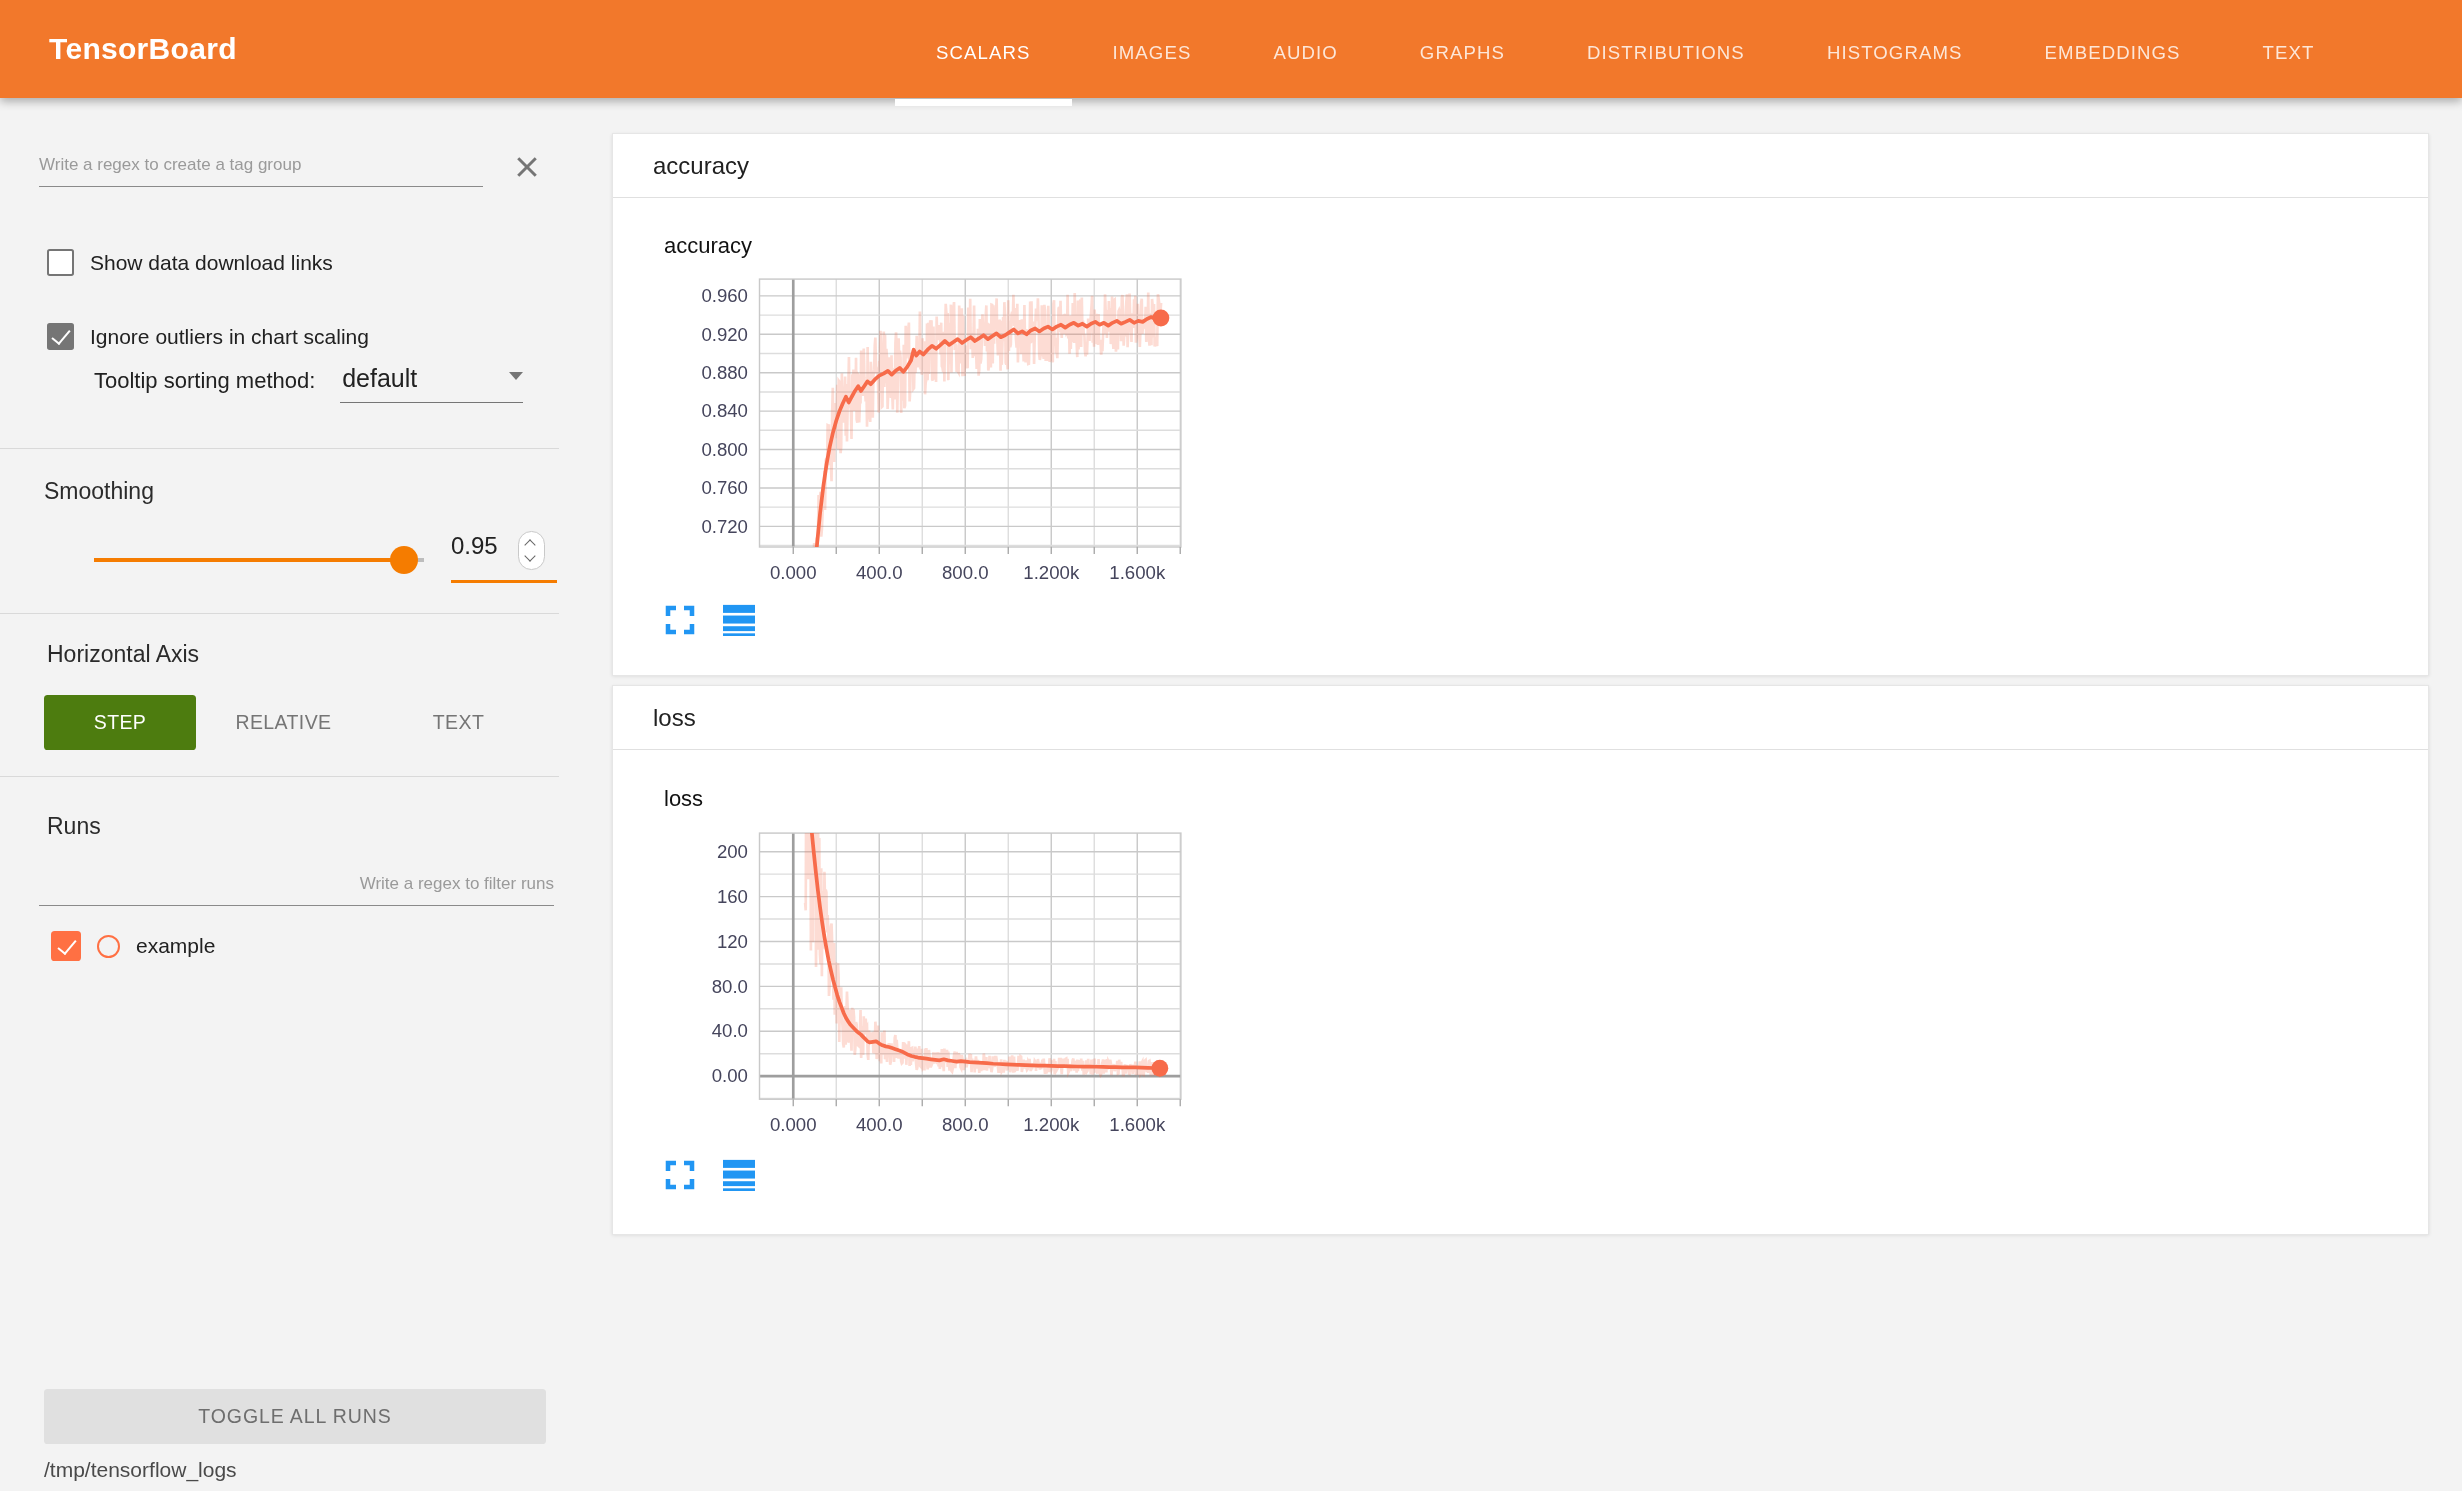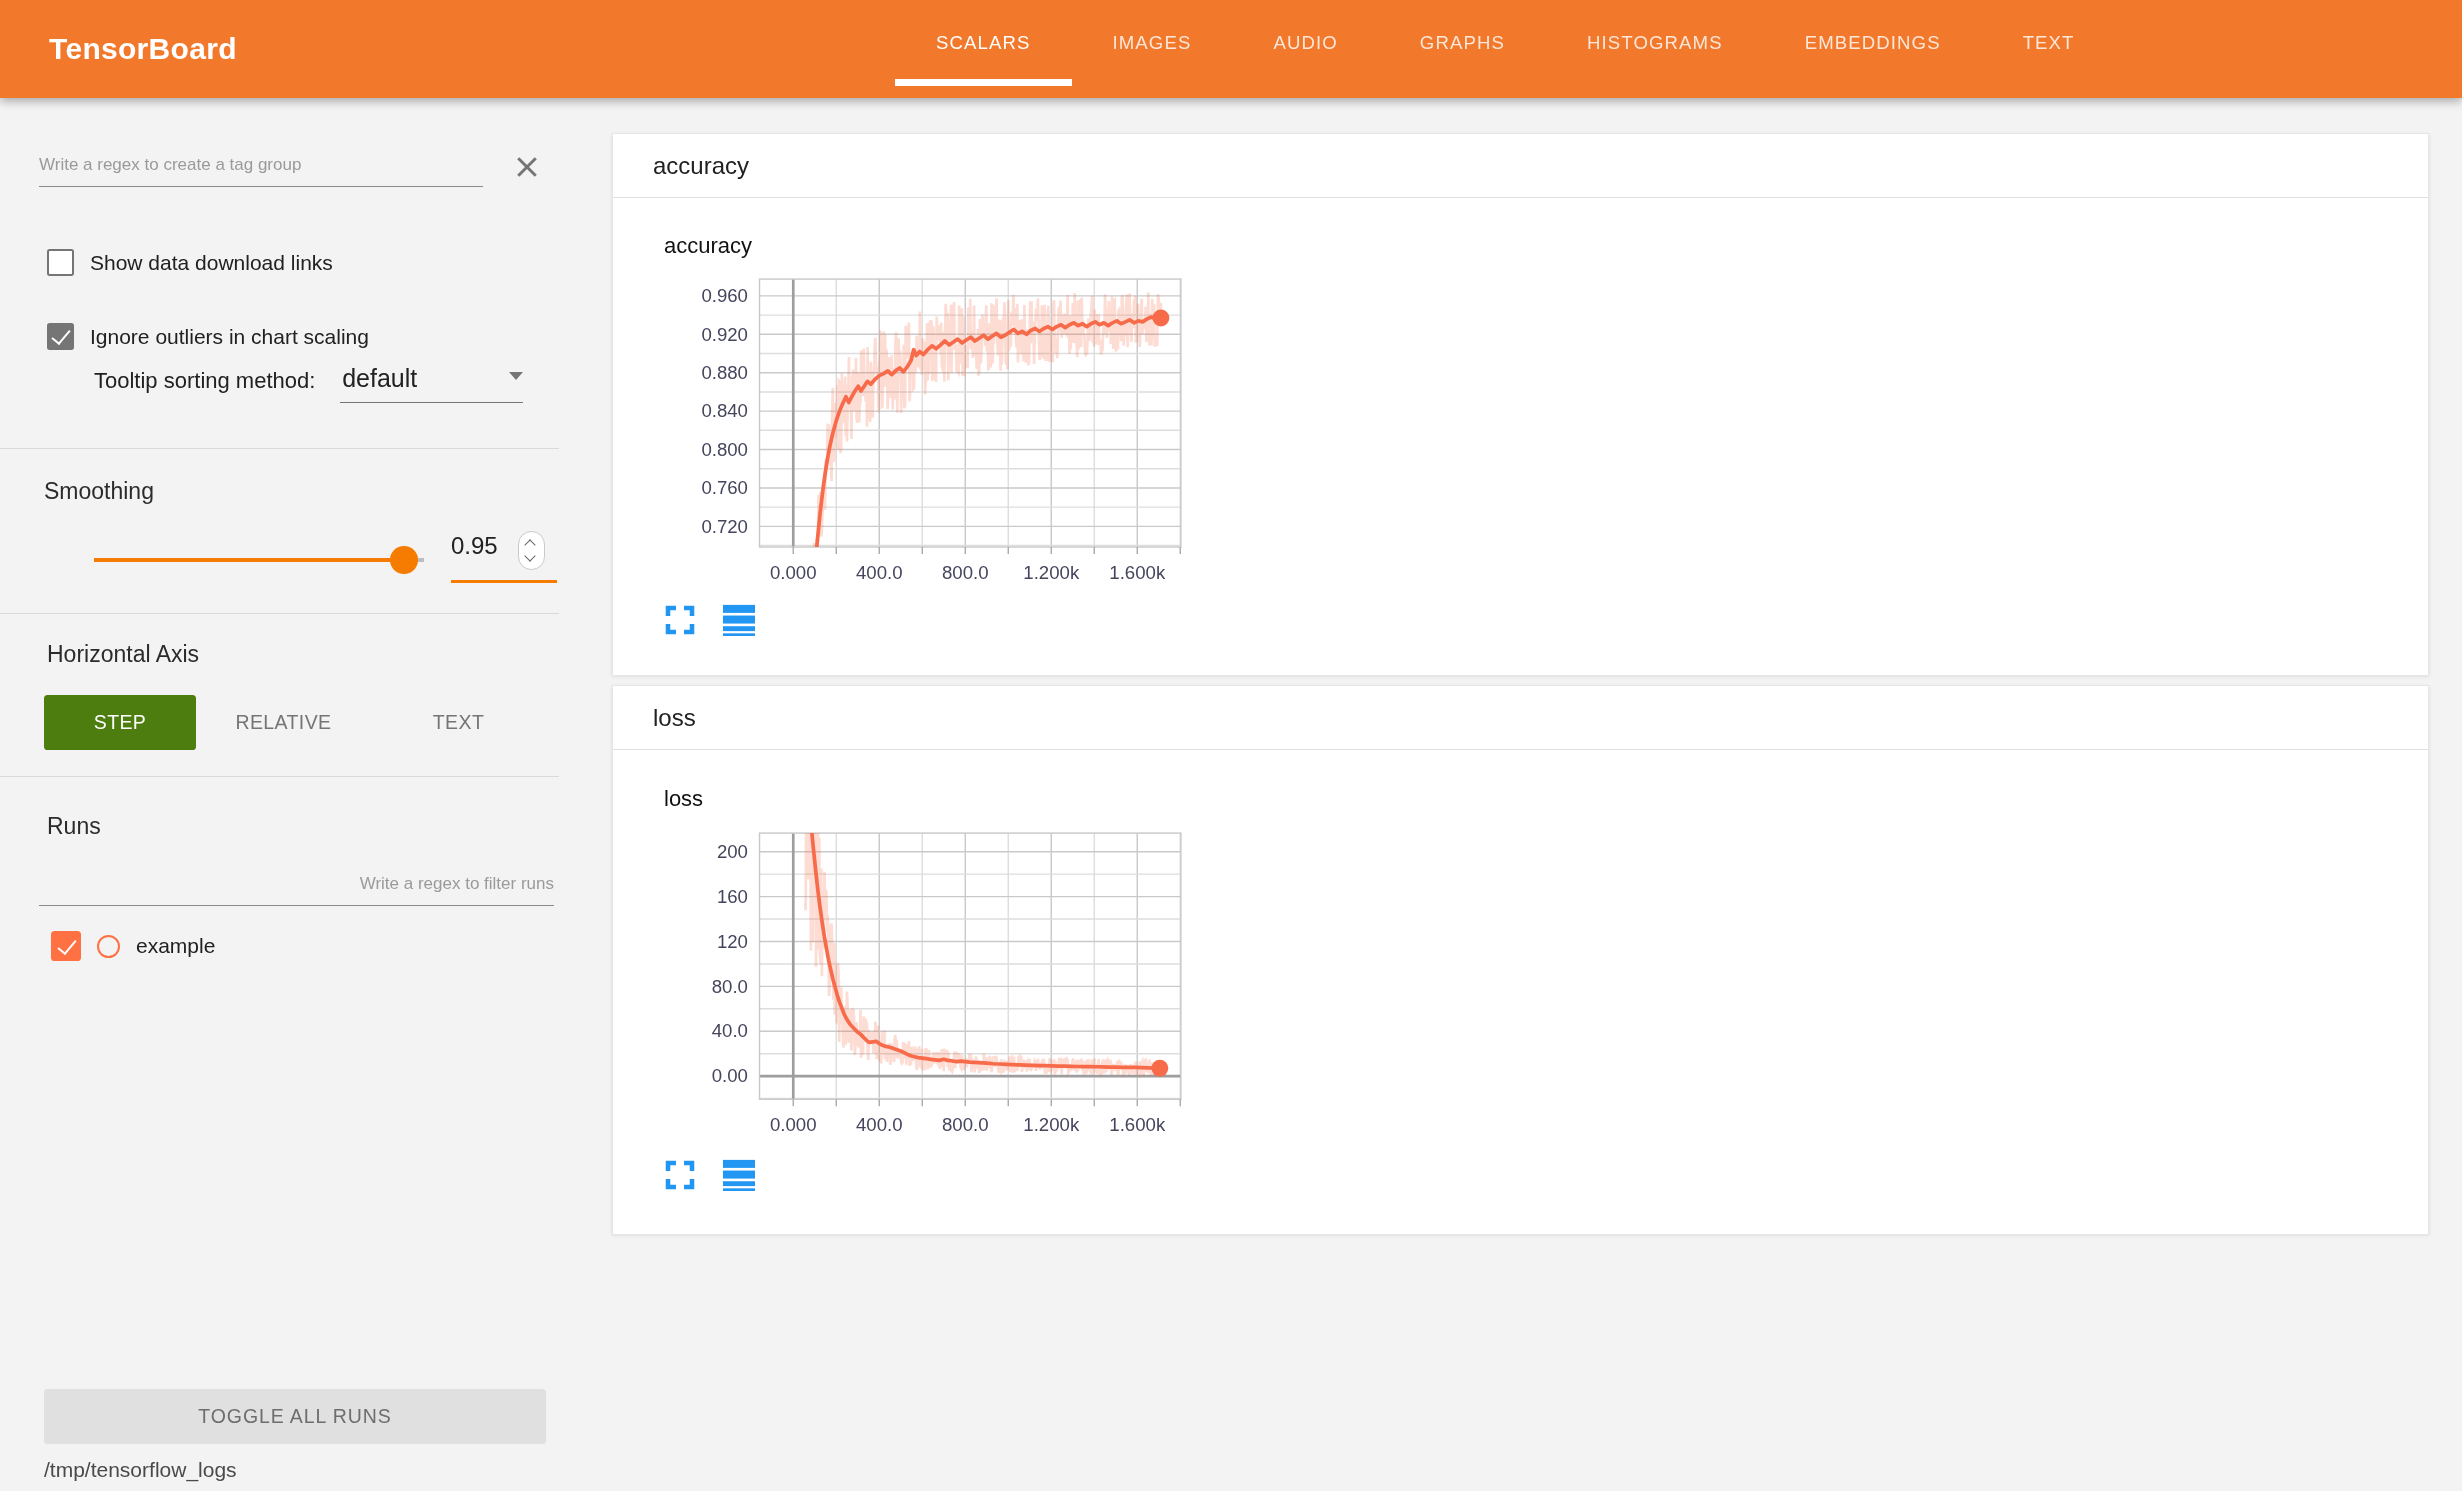--- a/index.html
+++ b/index.html
@@ -6,21 +6,21 @@
   html,body { background:#e9e9e9; }
   body { font-family:"Liberation Sans","DejaVu Sans",sans-serif; }
   .app { position:relative; width:2462px; height:1491px; overflow:hidden; background:#f3f3f3; }
 
   
   .topbar { position:absolute; left:0; top:0; width:100%; height:98px; background:#f2782b;
             box-shadow:0 3.6px 9px rgba(0,0,0,0.30); z-index:10; display:flex; align-items:stretch; }
   .logo { position:absolute; left:49px; top:0; height:98px; display:flex; align-items:center;
           color:#fff; font-size:30px; font-weight:600; letter-spacing:0.3px; }
   .tabs { position:absolute; left:895px; top:0; height:98px; display:flex; }
-  .tab { position:relative; height:86px; display:flex; align-items:center; padding:0 41px;
+  .tab { position:relative; height:106px; display:flex; align-items:center; padding:0 41px;
          color:rgba(255,255,255,0.82); font-size:18.6px; letter-spacing:1.1px; cursor:pointer; white-space:nowrap; }
   .tab.active { color:#fff; }
   .tab.active::after { content:""; position:absolute; left:0; right:0; bottom:0; height:7px; background:#fff; }
 
   
   .sidebar { position:absolute; left:0; top:98px; width:582px; height:1394px; background:#f3f3f3; }
   .divider { position:absolute; left:0; width:559px; height:0; border-top:0.9px solid #d9d9d9; }
 
   .underline-input { position:absolute; background:transparent; border:none; outline:none;
                      border-bottom:1.8px solid #8a8a8a; font-size:17px; color:#333;
@@ -89,20 +89,21 @@
 
 <div class="app">
 
   <div class="topbar">
     <div class="logo">TensorBoard</div>
     <div class="tabs">
       <div class="tab active">SCALARS</div>
       <div class="tab">IMAGES</div>
       <div class="tab">AUDIO</div>
       <div class="tab">GRAPHS</div>
+      <div class="tab">DISTRIBUTIONS</div>
       <div class="tab">HISTOGRAMS</div>
       <div class="tab">EMBEDDINGS</div>
       <div class="tab">TEXT</div>
     </div>
   </div>
 
   <div class="sidebar">
 
     <input class="underline-input" style="left: 39px; top: 46px; width: 444px; height: 43px;" placeholder="Write a regex to create a tag group">
     <svg class="close-x" style="left:513px; top:55px;" viewBox="0 0 32 32">

